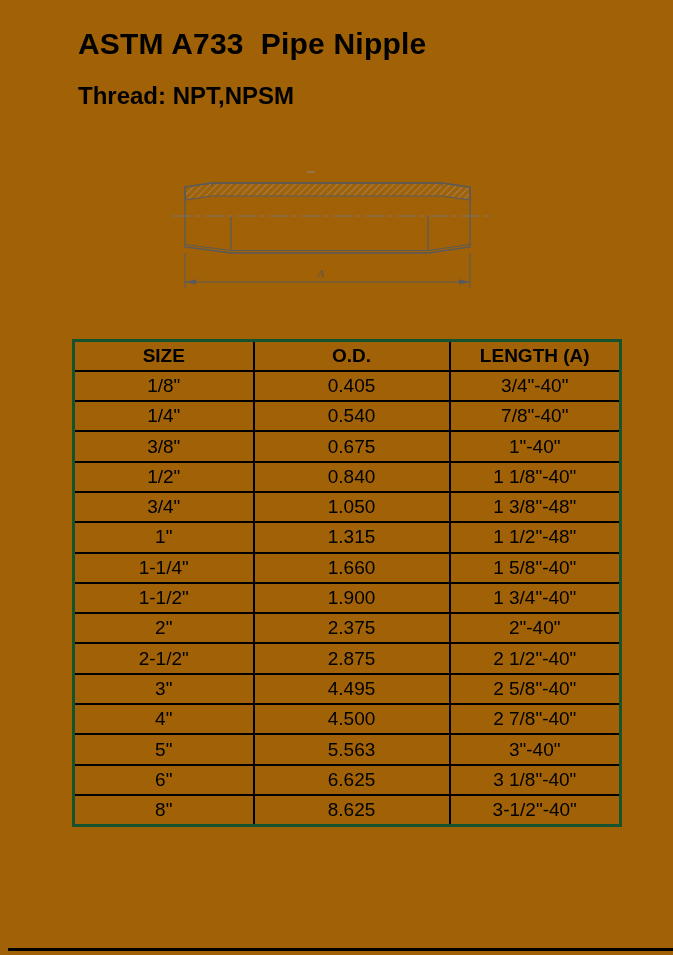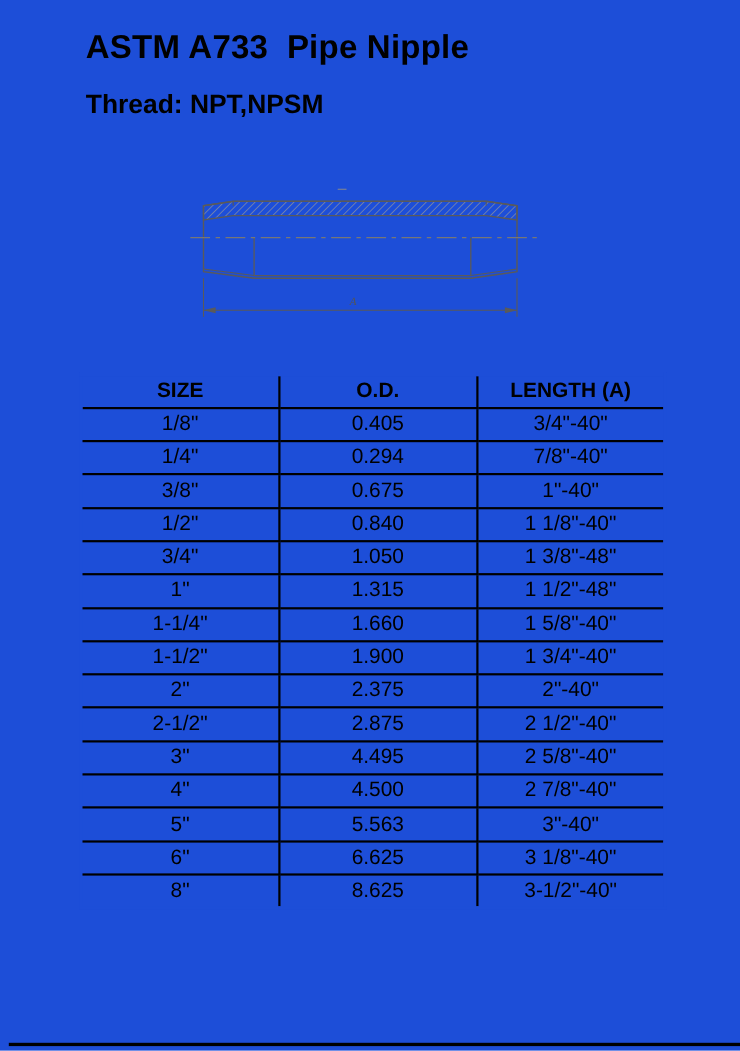--- a/index.html
+++ b/index.html
@@ -5,21 +5,21 @@
   * { box-sizing: border-box; }
   html, body { margin: 0; padding: 0; }
   body {
     width: 673px; height: 955px;
     background: #ffffff;
     font-family: "Liberation Sans", sans-serif;
     color: #000;
     position: relative;
     overflow: hidden;
   }
-  .page { position: absolute; inset: 0; background: #1d4ed8; }
+  .page { position: absolute; inset: 0; background: #a16207; }
 
   .title {
     position: absolute; left: 78px; top: 27px;
     font-size: 30px; font-weight: bold;
     letter-spacing: 0.2px;
     white-space: pre;
     margin: 0;
   }
   .subtitle {
     position: absolute; left: 78px; top: 82px;
@@ -34,31 +34,31 @@
   }
 
   table.spec {
     position: absolute; left: 72px; top: 339px;
     width: 531px;
     border-collapse: collapse;
     table-layout: fixed;
     text-align: center;
     font-size: 19px;
   }
-  table.spec { border: 3px solid #1d4ed8; padding-left: 24px; }
+  table.spec { border: 3px solid #14532d; padding-left: 24px; }
   table.spec th, table.spec td {
     border: 2px solid #000;
     padding: 0;
     height: 30.3px;
     vertical-align: middle;
     white-space: pre;
   }
   table.spec th { font-size: 19px; font-weight: bold; }
   .col-size   { width: 180px; }
-  .col-od     { width: 180px; }
+  .col-od     { width: 196px; }
   .col-length { width: 171px; }
 
   .note {
     position: absolute; left: 77px; top: 888px;
     font-size: 19.5px; font-weight: bold;
     margin: 0;
     white-space: pre;
   }
   .bottom-rule {
     position: absolute; left: 8px; right: 0; top: 948px;
@@ -117,21 +117,21 @@
       </tr>
     </thead>
     <tbody>
         <tr>
           <td>1/8"</td>
           <td>0.405</td>
           <td>3/4"-40"</td>
         </tr>
         <tr>
           <td>1/4"</td>
-          <td>0.294</td>
+          <td>0.540</td>
           <td>7/8"-40"</td>
         </tr>
         <tr>
           <td>3/8"</td>
           <td>0.675</td>
           <td>1"-40"</td>
         </tr>
         <tr>
           <td>1/2"</td>
           <td>0.840</td>

